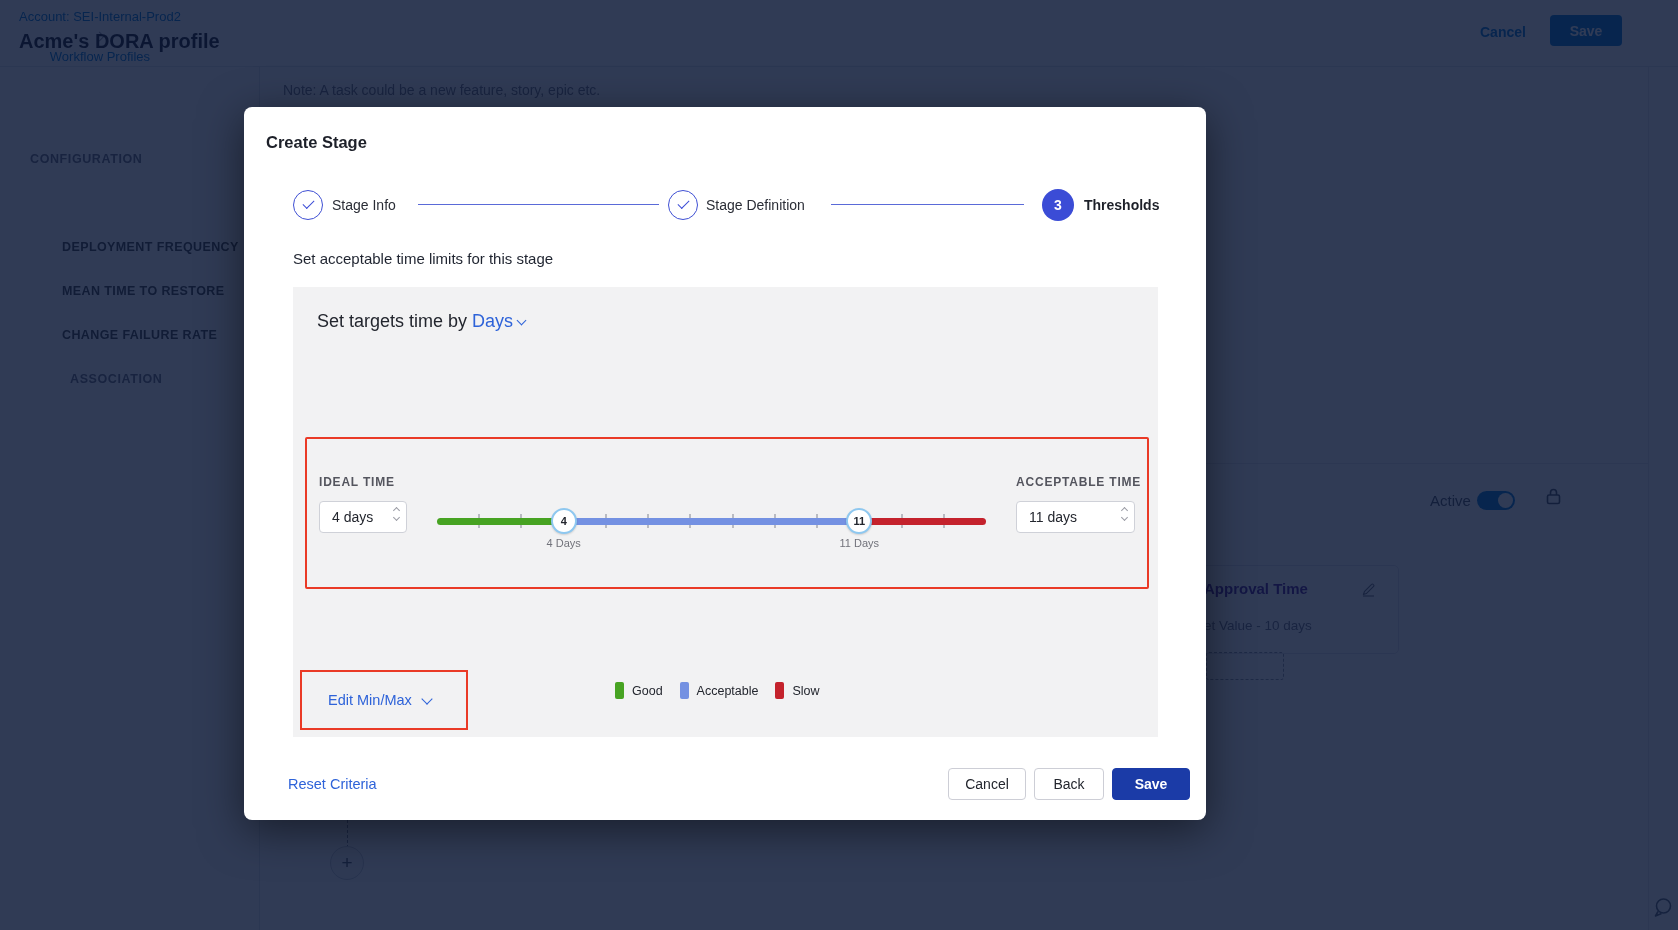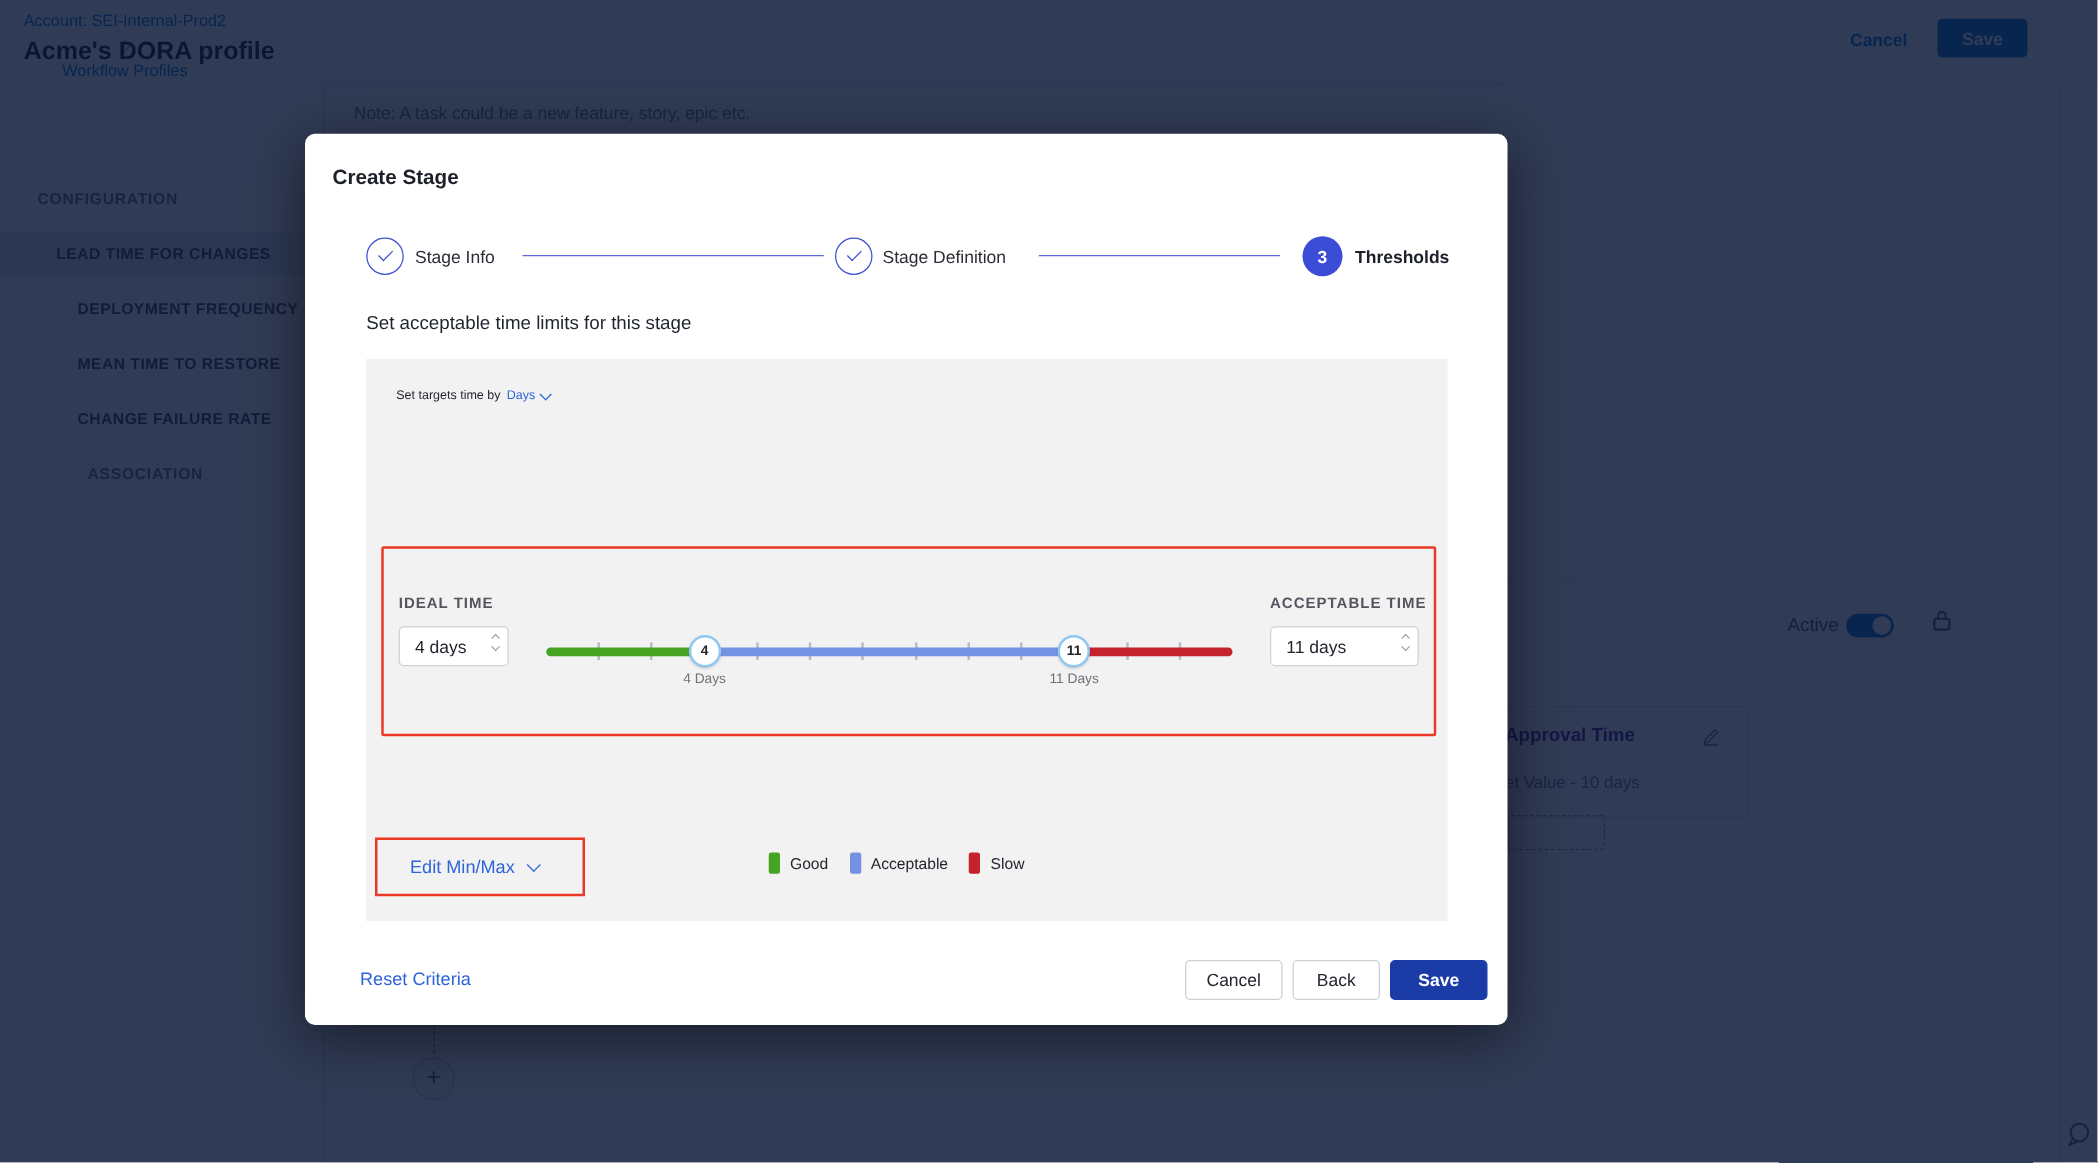--- a/index.html
+++ b/index.html
@@ -53,41 +53,41 @@
   .step-circle { position:absolute; width:30px; height:30px; border-radius:50%; border:1.6px solid #3f50d4; background:#fff; display:flex; align-items:center; justify-content:center; cursor:pointer; }
   .check { width:11px; height:6px; border-left:1.8px solid #3b4cd6; border-bottom:1.8px solid #3b4cd6; transform:rotate(-45deg); margin-top:-4px; }
   .step-circle.filled { width:32px; height:32px; border:none; background:#3b4cd6; color:#fff; font-size:14px; font-weight:600; }
   .step-label { position:absolute; top:90px; font-size:14px; color:#2a2d36; }
   .step-label.bold { font-weight:700; color:#1d2029; }
   .step-line { position:absolute; top:97px; height:1px; background:#5a6ad8; }
 
   .modal-heading { position:absolute; left:49px; top:143px; font-size:15px; font-weight:500; color:#1f2430; }
 
   .panel { position:absolute; left:49px; top:180px; width:865px; height:450px; background:#f2f2f3; }
-  .targets-row { position:absolute; left:24px; top:24px; font-size:10px; color:#23262e; display:flex; align-items:center; gap:5px; }
+  .targets-row { position:absolute; left:24px; top:24px; font-size:18px; color:#23262e; display:flex; align-items:center; gap:5px; }
   .link-blue { color:#2e63d9; cursor:pointer; }
 
   .redbox1 { position:absolute; left:12px; top:150px; width:844px; height:152px; border:2px solid #ea3a26; border-radius:2px; }
   .thr-label { position:absolute; top:36px; font-size:12px; font-weight:600; letter-spacing:.8px; color:#54555e; }
   .num-input { position:absolute; top:62px; height:32px; background:#fff; border:1px solid #cfd1d8; border-radius:4px; }
   .num-input input { width:100%; height:100%; border:none; outline:none; background:transparent; font-family:inherit; font-size:14px; color:#23262e; padding:0 24px 0 12px; }
   .spinner { position:absolute; right:7px; top:6px; display:flex; flex-direction:column; gap:4px; color:#9b9da6; cursor:pointer; }
   .spinner .chev { width:5px; height:5px; border-width:1.4px; }
   .spinner .up { transform:rotate(225deg); }
   .spinner .dn { transform:rotate(45deg); margin-top:-2px; }
 
   .slider { position:absolute; left:130px; top:62px; width:549px; height:52px; }
   .tick { position:absolute; top:13px; width:2px; height:14px; background:#b9bbc2; transform:translateX(-50%); }
   .seg { position:absolute; top:16.5px; height:7px; }
   .seg.first { border-radius:4px 0 0 4px; }
   .seg.last { border-radius:0 4px 4px 0; }
   .handle { position:absolute; top:7px; width:26px; height:26px; border-radius:50%; background:#fff; border:2px solid #8ec8f0; transform:translateX(-50%); display:flex; align-items:center; justify-content:center; font-size:11px; font-weight:700; color:#23262e; cursor:grab; box-shadow:0 1px 2px rgba(0,0,0,.15); }
   .slider-sub { position:absolute; top:36px; width:70px; transform:translateX(-50%); text-align:center; font-size:11px; color:#71727a; }
 
-  .redbox2 { position:absolute; left:7px; top:383px; width:168px; height:47px; border:2px solid #ea3a26; display:flex; align-items:center; padding-left:26px; }
+  .redbox2 { position:absolute; left:7px; top:383px; width:168px; height:60px; border:2px solid #ea3a26; display:flex; align-items:center; padding-left:26px; }
   .editminmax { font-size:14.5px; font-weight:500; color:#2e63d9; cursor:pointer; display:flex; align-items:center; gap:11px; }
   .editminmax .chev { width:8px; height:8px; border-width:1.7px; }
 
   .legend { position:absolute; left:322px; top:395px; display:flex; align-items:center; }
   .legend-item { display:flex; align-items:center; margin-right:17px; }
   .swatch { width:9px; height:17px; border-radius:2px; margin-right:8px; }
   .legend-label { font-size:12.5px; color:#23262e; }
 
   .reset-link { position:absolute; left:44px; top:669px; font-size:14.5px; color:#2e63d9; cursor:pointer; }
   .btn { position:absolute; top:661px; height:32px; border-radius:4px; font-family:inherit; font-size:14px; cursor:pointer; }
@@ -108,21 +108,20 @@
       <span class="chev right"></span>
       <span class="crumb">Workflow Profiles</span>
     </div>
     <div class="page-title">Acme's DORA profile</div>
     <div class="hdr-cancel">Cancel</div>
     <button class="hdr-save">Save</button>
     <div class="hdr-line"></div>
 
     <div class="sidebar">
       <div class="side-sec" style="top:85px;">CONFIGURATION</div>
-      <div class="side-item sel-row" style="top:119px;">LEAD TIME FOR CHANGES</div>
       <div class="side-item" style="top:173px;">DEPLOYMENT FREQUENCY</div>
       <div class="side-item" style="top:217px;">MEAN TIME TO RESTORE</div>
       <div class="side-item" style="top:261px;">CHANGE FAILURE RATE</div>
       <div class="side-sec" style="top:305px;margin-left:40px;">ASSOCIATION</div>
     </div>
 
     <div class="note">Note: A task could be a new feature, story, epic etc.</div>
 
     <div class="content-topline"></div>
     <div class="active-label">Active</div>

